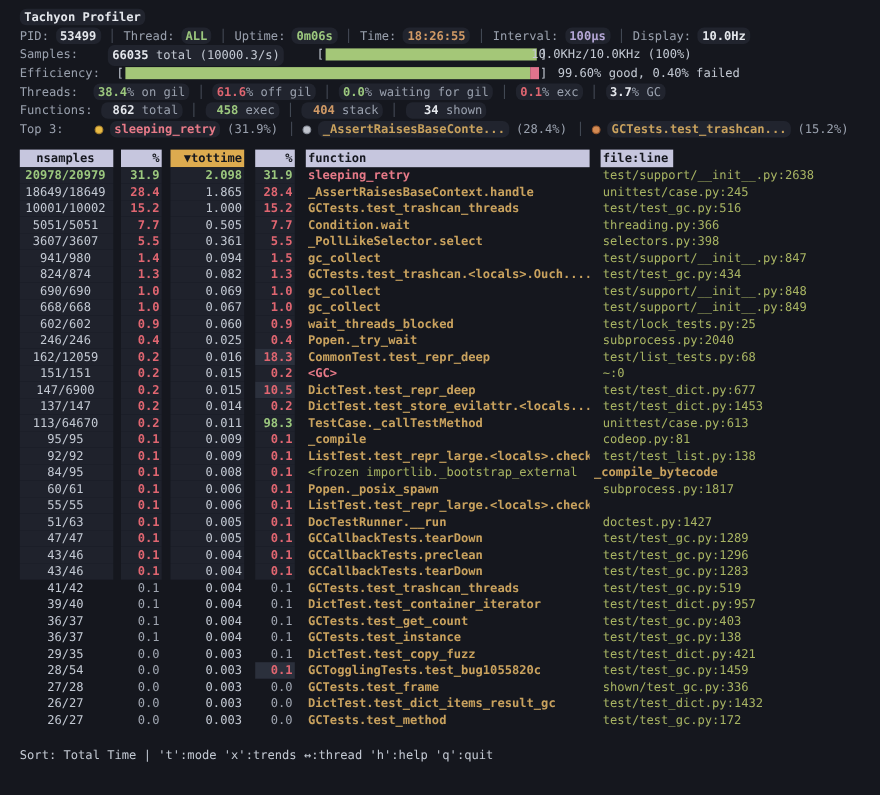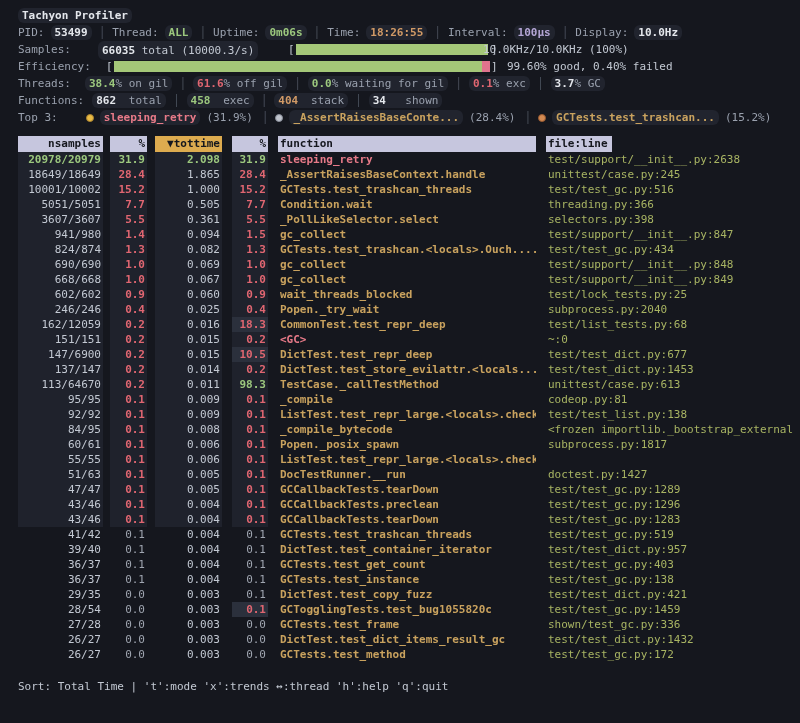--- a/index.html
+++ b/index.html
@@ -22,33 +22,33 @@
   .lbl{color:var(--text);margin-right:6px}
   .c-green{color:var(--green)} .c-red{color:var(--red)} .c-pink{color:var(--pink)}
   .c-tan{color:var(--tan)} .c-orange{color:var(--orange)} .c-purple{color:var(--purple)}
   .c-white{color:var(--white)} .c-bright{color:var(--bright)} .c-dim{color:var(--dim)}
   .c-gray{color:var(--text)} .c-file{color:var(--file)}
   .abs{position:absolute;top:0}
   .bracket{color:var(--bright)}
   .bar{position:absolute;top:3px;height:11px;display:flex}
   .bar .seg-good{background:var(--bar_green);height:100%}
   .bar .seg-bad{background:var(--bar_pink);height:100%}
-  .fv{display:inline-block;min-width:26px;text-align:left}
+  .fv{display:inline-block;min-width:26px;text-align:right}
   .medal{display:inline-block;width:8px;height:8px;border-radius:50%;margin-right:6px;vertical-align:-1px}
   .medal.gold{background:#e9bb45;border:1px solid #a8812e}
   .medal.silver{background:#c0c4cd;border:1px solid #878c97}
   .medal.bronze{background:#d38a52;border:1px solid #955830}
   .top3-pct{color:var(--text);margin-left:6px}
   .top3-ent{margin-right:2px}
 
   
   .thead{display:flex;margin-top:10px;height:16px;line-height:15px}
   .trow{display:flex;height:15px;line-height:15px}
   .cell{white-space:pre;overflow:hidden}
-  .w-ns{width:85px;text-align:right;padding-right:2px}
+  .w-ns{width:85px;text-align:center;padding-right:2px}
   .w-p1{width:37px;margin-left:7px;text-align:right;padding-right:2px}
   .w-tt{width:67px;margin-left:8px;text-align:right;padding-right:2px}
   .w-p2{width:36px;margin-left:10px;text-align:right;padding-right:2px}
   .w-fn{width:258px;margin-left:10px;padding-left:2px}
   .w-file{flex:1;margin-left:10px;padding-left:2px}
   .th{background:var(--header_bg);color:var(--header_ink);font-weight:bold}
   .th.sorted{background:var(--gold_bg)}
   .th.fit{flex:0 0 auto;width:auto;padding-right:4px}
   .strip{background:var(--strip)}
   .hl2{background:var(--hl)}
@@ -250,22 +250,22 @@
         <div class="cell w-tt c-bright strip">0.009</div>
         <div class="cell w-p2 c-red bold strip">0.1</div>
         <div class="cell w-fn c-tan bold">ListTest.test_repr_large.&lt;locals&gt;.check</div>
         <div class="cell w-file c-file">test/test_list.py:138</div>
       </div>
       <div class="trow">
         <div class="cell w-ns c-bright strip">84/95</div>
         <div class="cell w-p1 c-red bold strip">0.1</div>
         <div class="cell w-tt c-bright strip">0.008</div>
         <div class="cell w-p2 c-red bold strip">0.1</div>
+        <div class="cell w-file c-file">&lt;frozen importlib._bootstrap_external</div>
         <div class="cell w-fn c-tan bold">_compile_bytecode</div>
-        <div class="cell w-file c-file">&lt;frozen importlib._bootstrap_external</div>
       </div>
       <div class="trow">
         <div class="cell w-ns c-bright strip">60/61</div>
         <div class="cell w-p1 c-red bold strip">0.1</div>
         <div class="cell w-tt c-bright strip">0.006</div>
         <div class="cell w-p2 c-red bold strip">0.1</div>
         <div class="cell w-fn c-tan bold">Popen._posix_spawn</div>
         <div class="cell w-file c-file">subprocess.py:1817</div>
       </div>
       <div class="trow">

